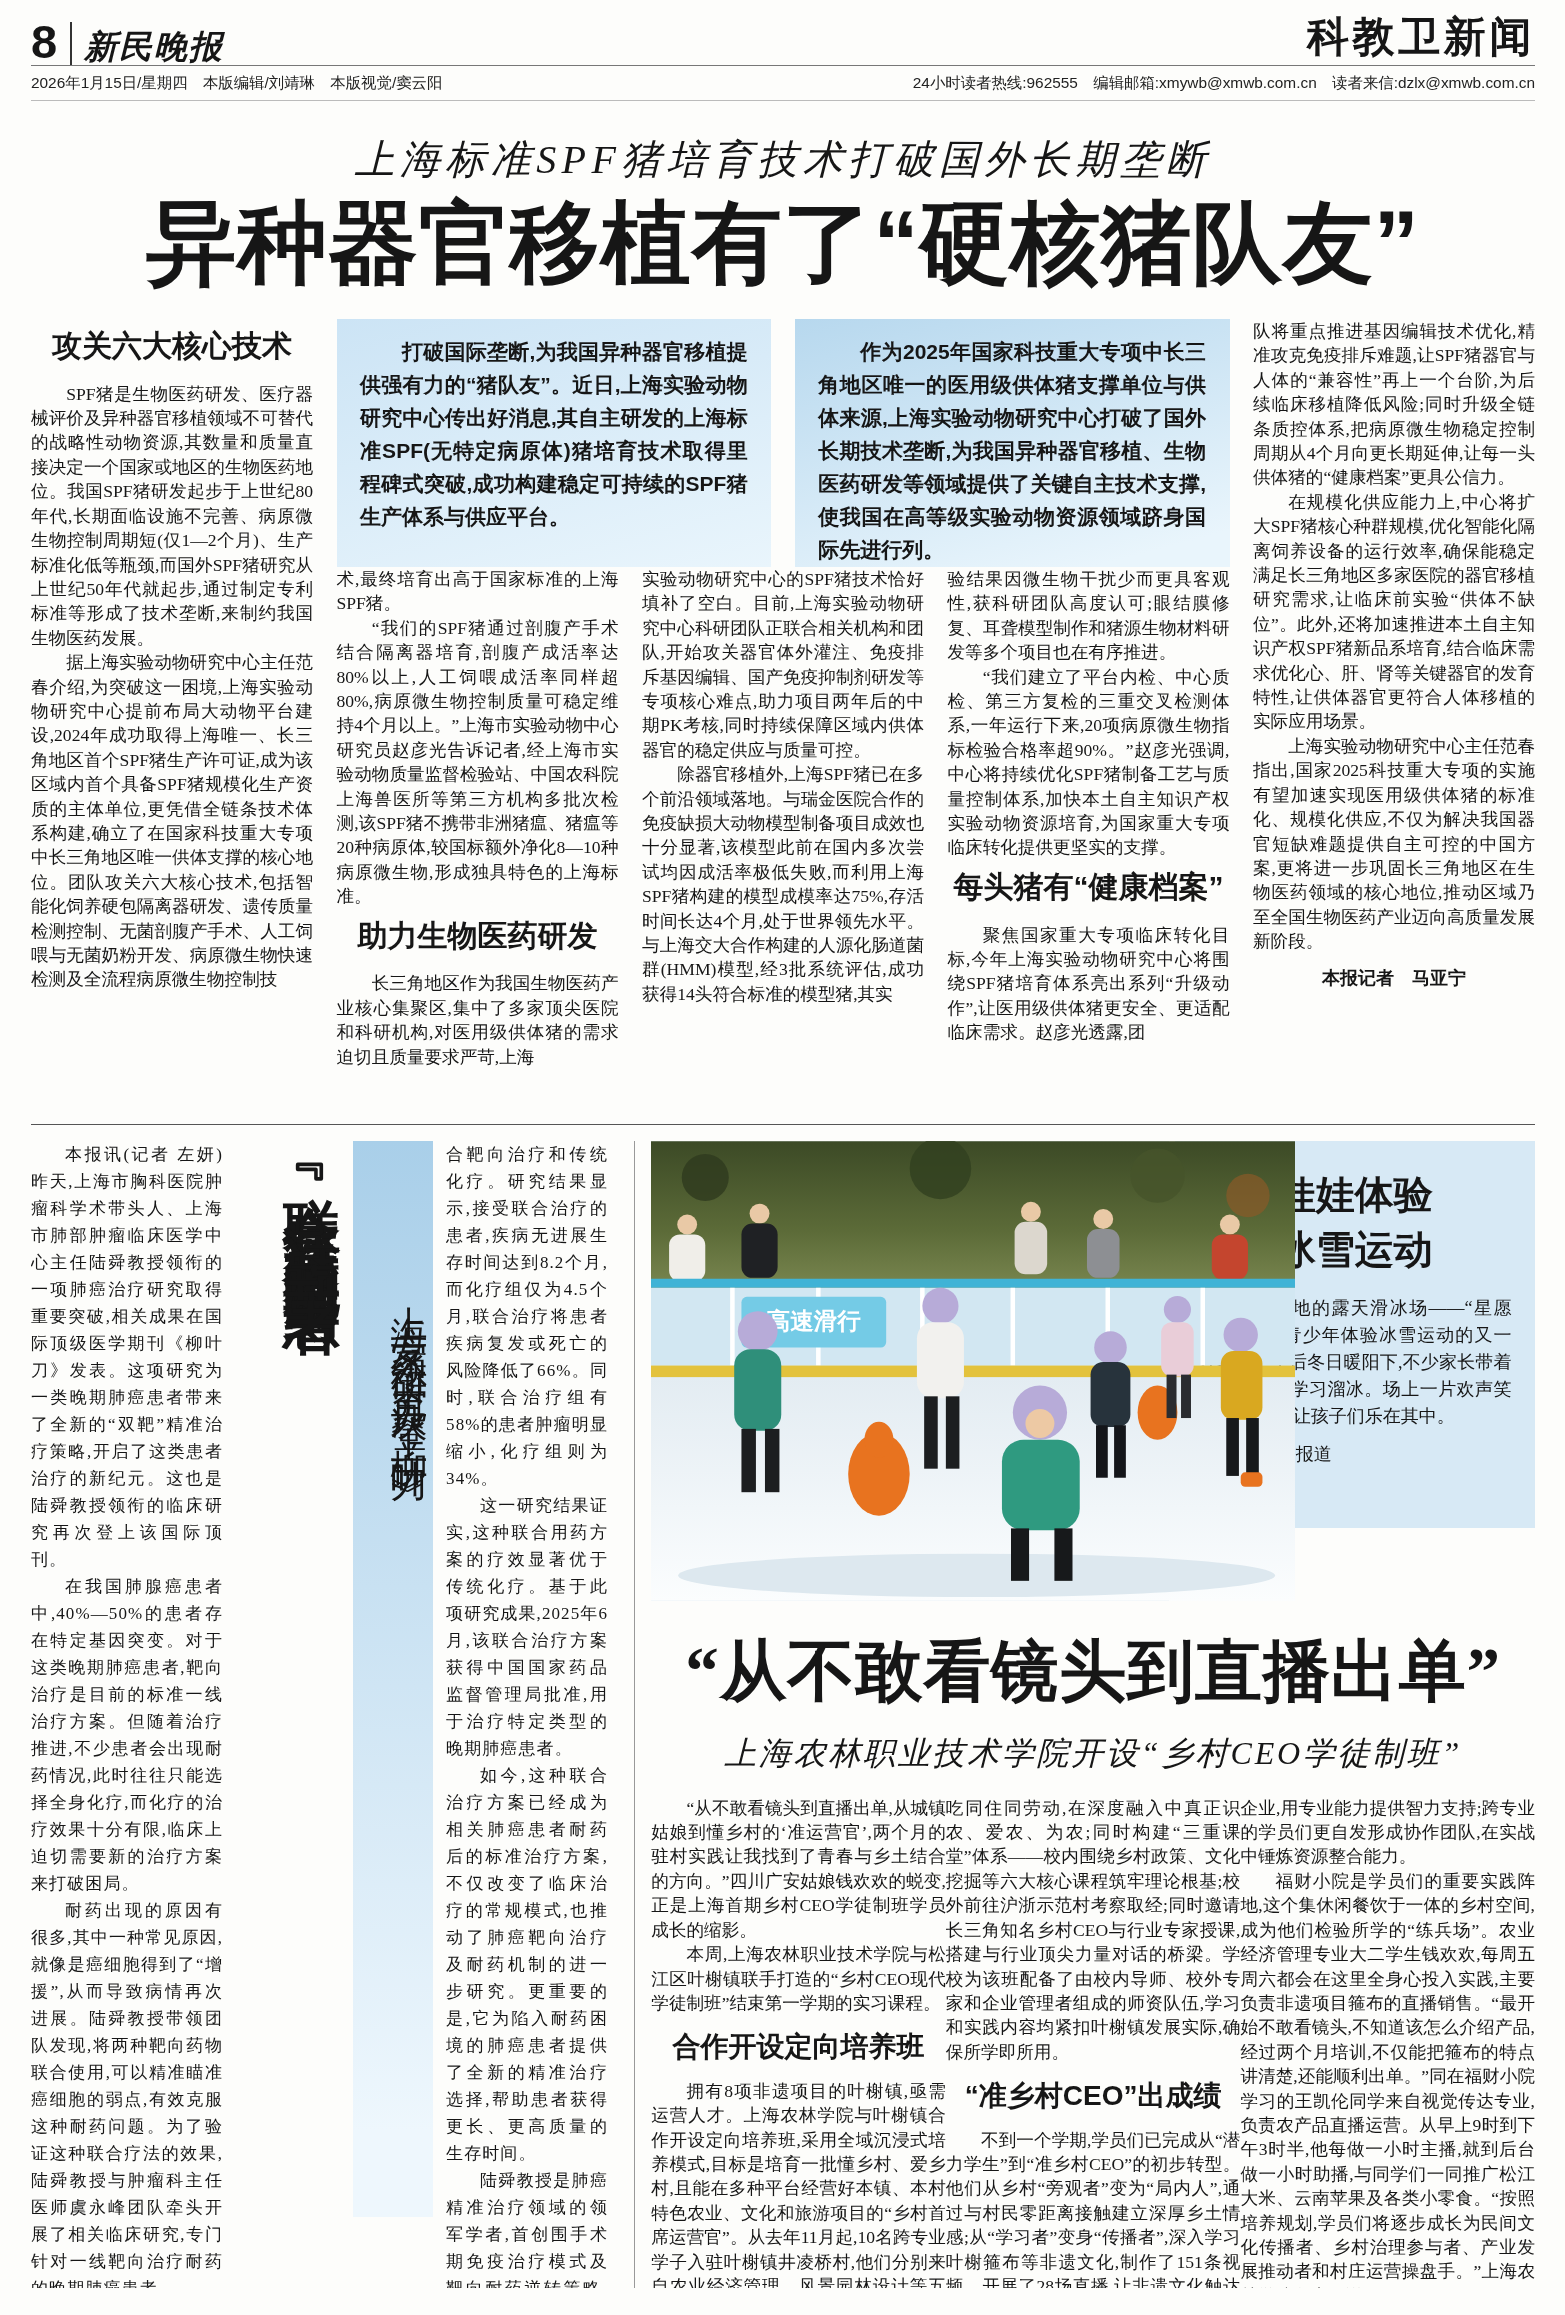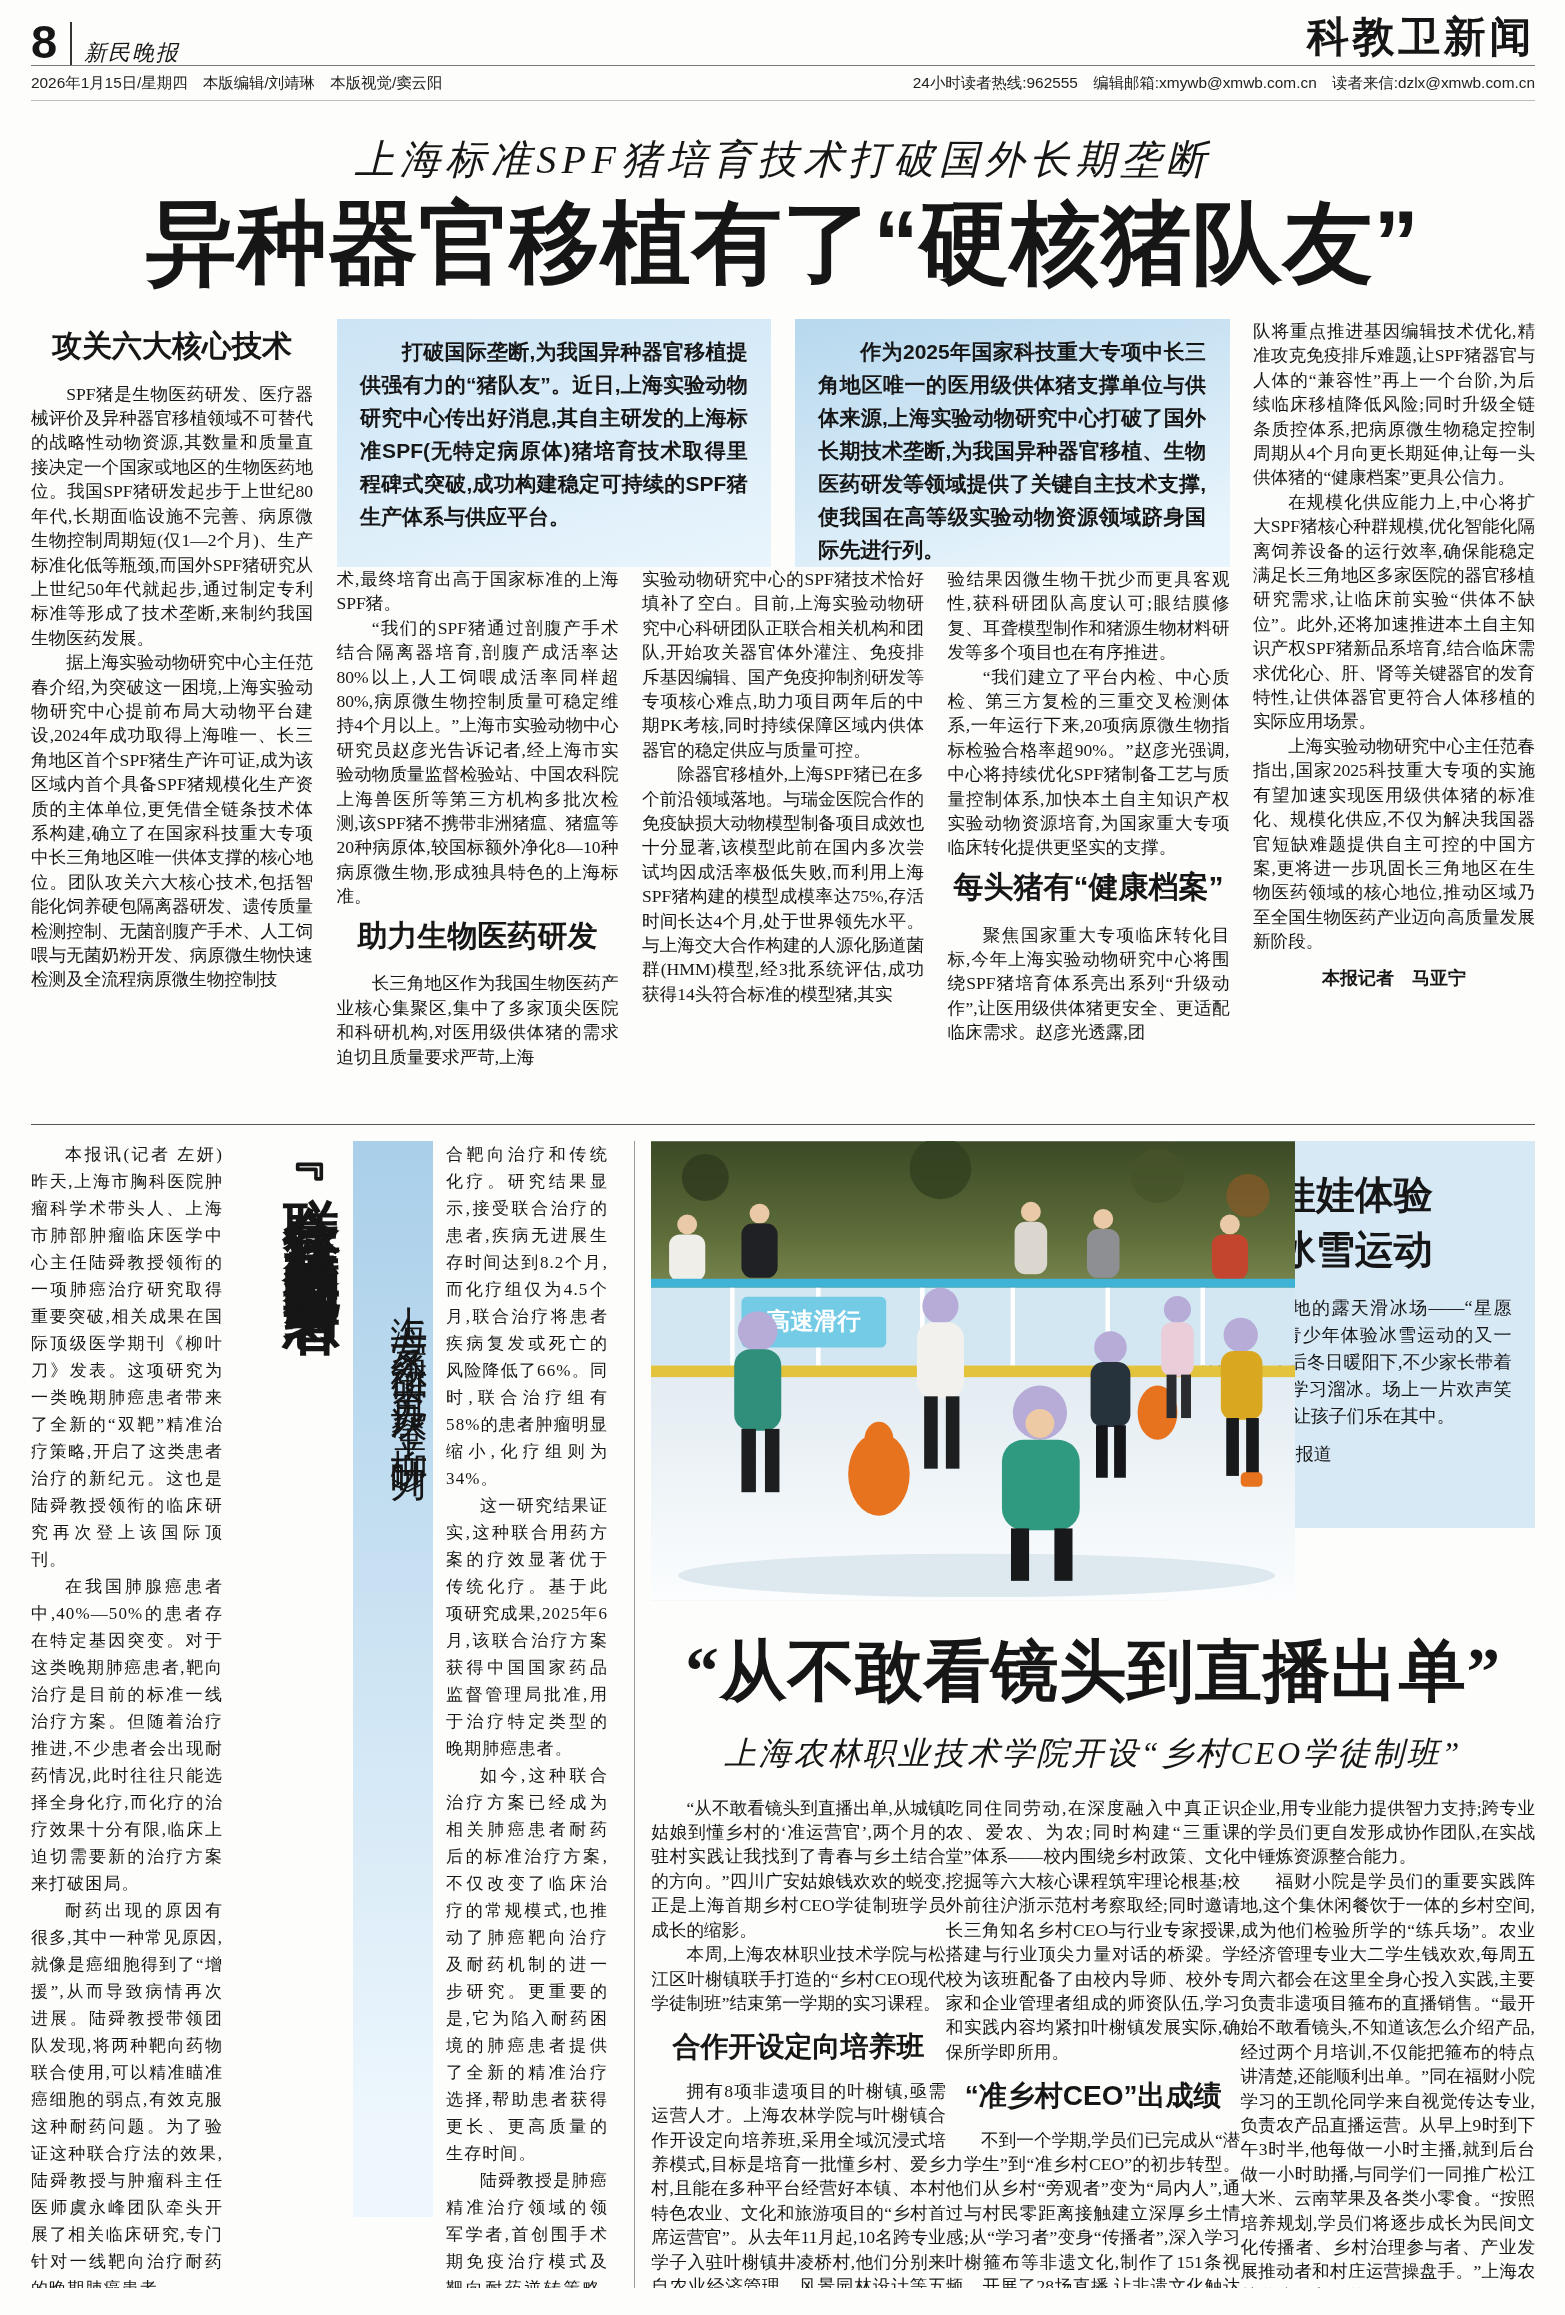--- a/index.html
+++ b/index.html
@@ -3,21 +3,21 @@
 <meta charset="utf-8">
 <style>
   html,body{margin:0;padding:0;background:#e8e8e4;}
   .page{width:1566px;height:2316px;background:#fdfdfb;margin:0 auto;position:relative;
         font-family:"Liberation Serif","DejaVu Serif",serif;color:#161616;overflow:hidden;box-sizing:border-box;}
   
   .hdr{padding:9px 31px 0;display:flex;justify-content:space-between;align-items:flex-end;}
   .hdr-left{display:flex;align-items:flex-end;gap:12.7px;}
   .pageno{font-size:47px;font-weight:700;line-height:1;font-family:"Liberation Sans",sans-serif;}
   .hdr-div{width:1.8px;height:43px;background:#333;}
-  .masthead{font-size:22px;font-weight:400;font-style:italic;letter-spacing:1.8px;line-height:1.1;}
+  .masthead{font-size:33px;font-weight:700;font-style:italic;letter-spacing:1.8px;line-height:1.1;}
   .section-name{font-size:42px;font-weight:900;font-family:"Liberation Sans",sans-serif;letter-spacing:3.6px;}
   .dateline{display:flex;justify-content:space-between;padding:7.2px 31px 5.4px;font-size:15.4px;color:#222;
             font-family:"Liberation Sans",sans-serif;}
   .rule{border:none;border-top:0.9px solid #777;margin:0 31px;}
   
   .kicker{text-align:center;font-size:40px;font-style:italic;letter-spacing:5.4px;margin:31px 0 5.4px;}
   .headline{text-align:center;font-size:90px;font-weight:900;font-family:"Liberation Sans",sans-serif;
             letter-spacing:0.9px;line-height:1.15;margin:3.6px 18px 23.5px;}
   .lead-grid{margin:9px 31px 0;display:grid;grid-template-columns:repeat(5,1fr);column-gap:23.5px;
              grid-template-rows:248px auto;height:785px;overflow:hidden;}

